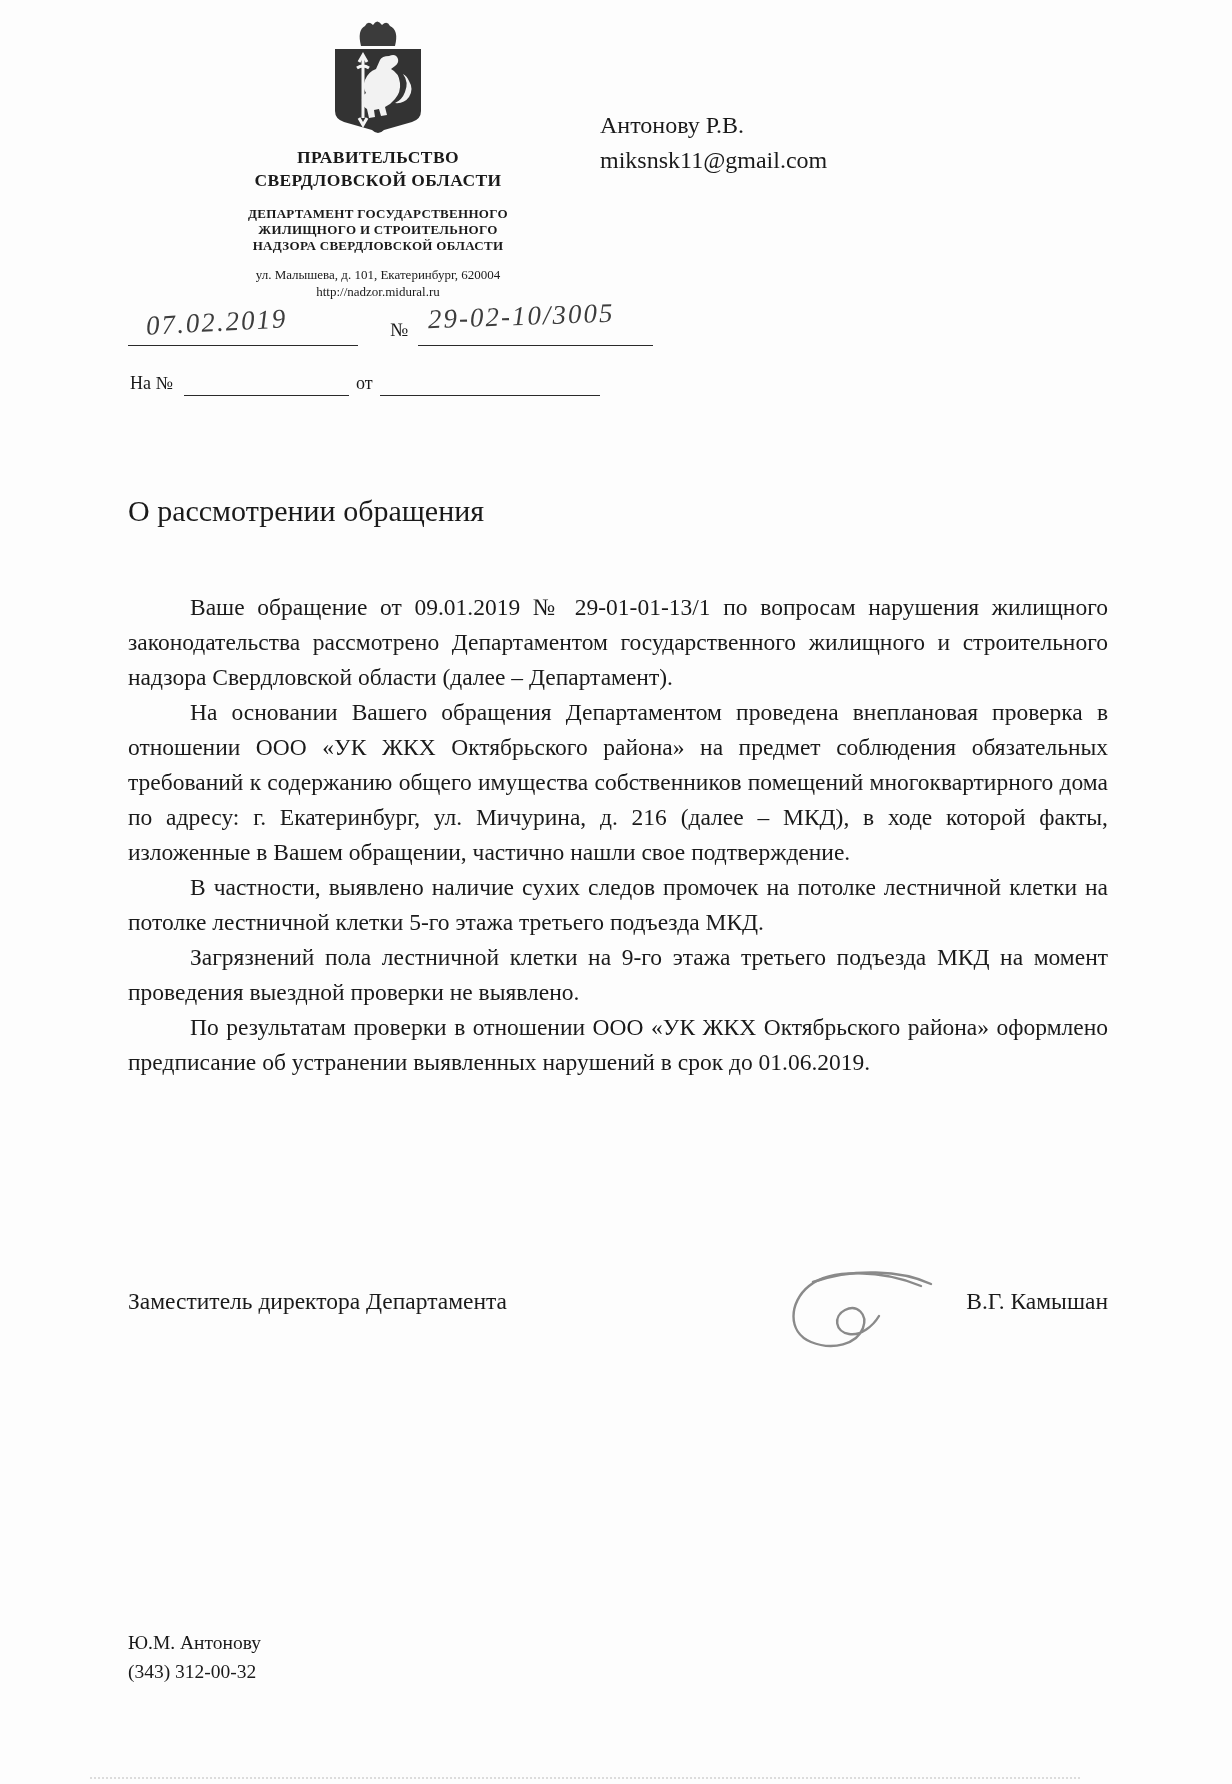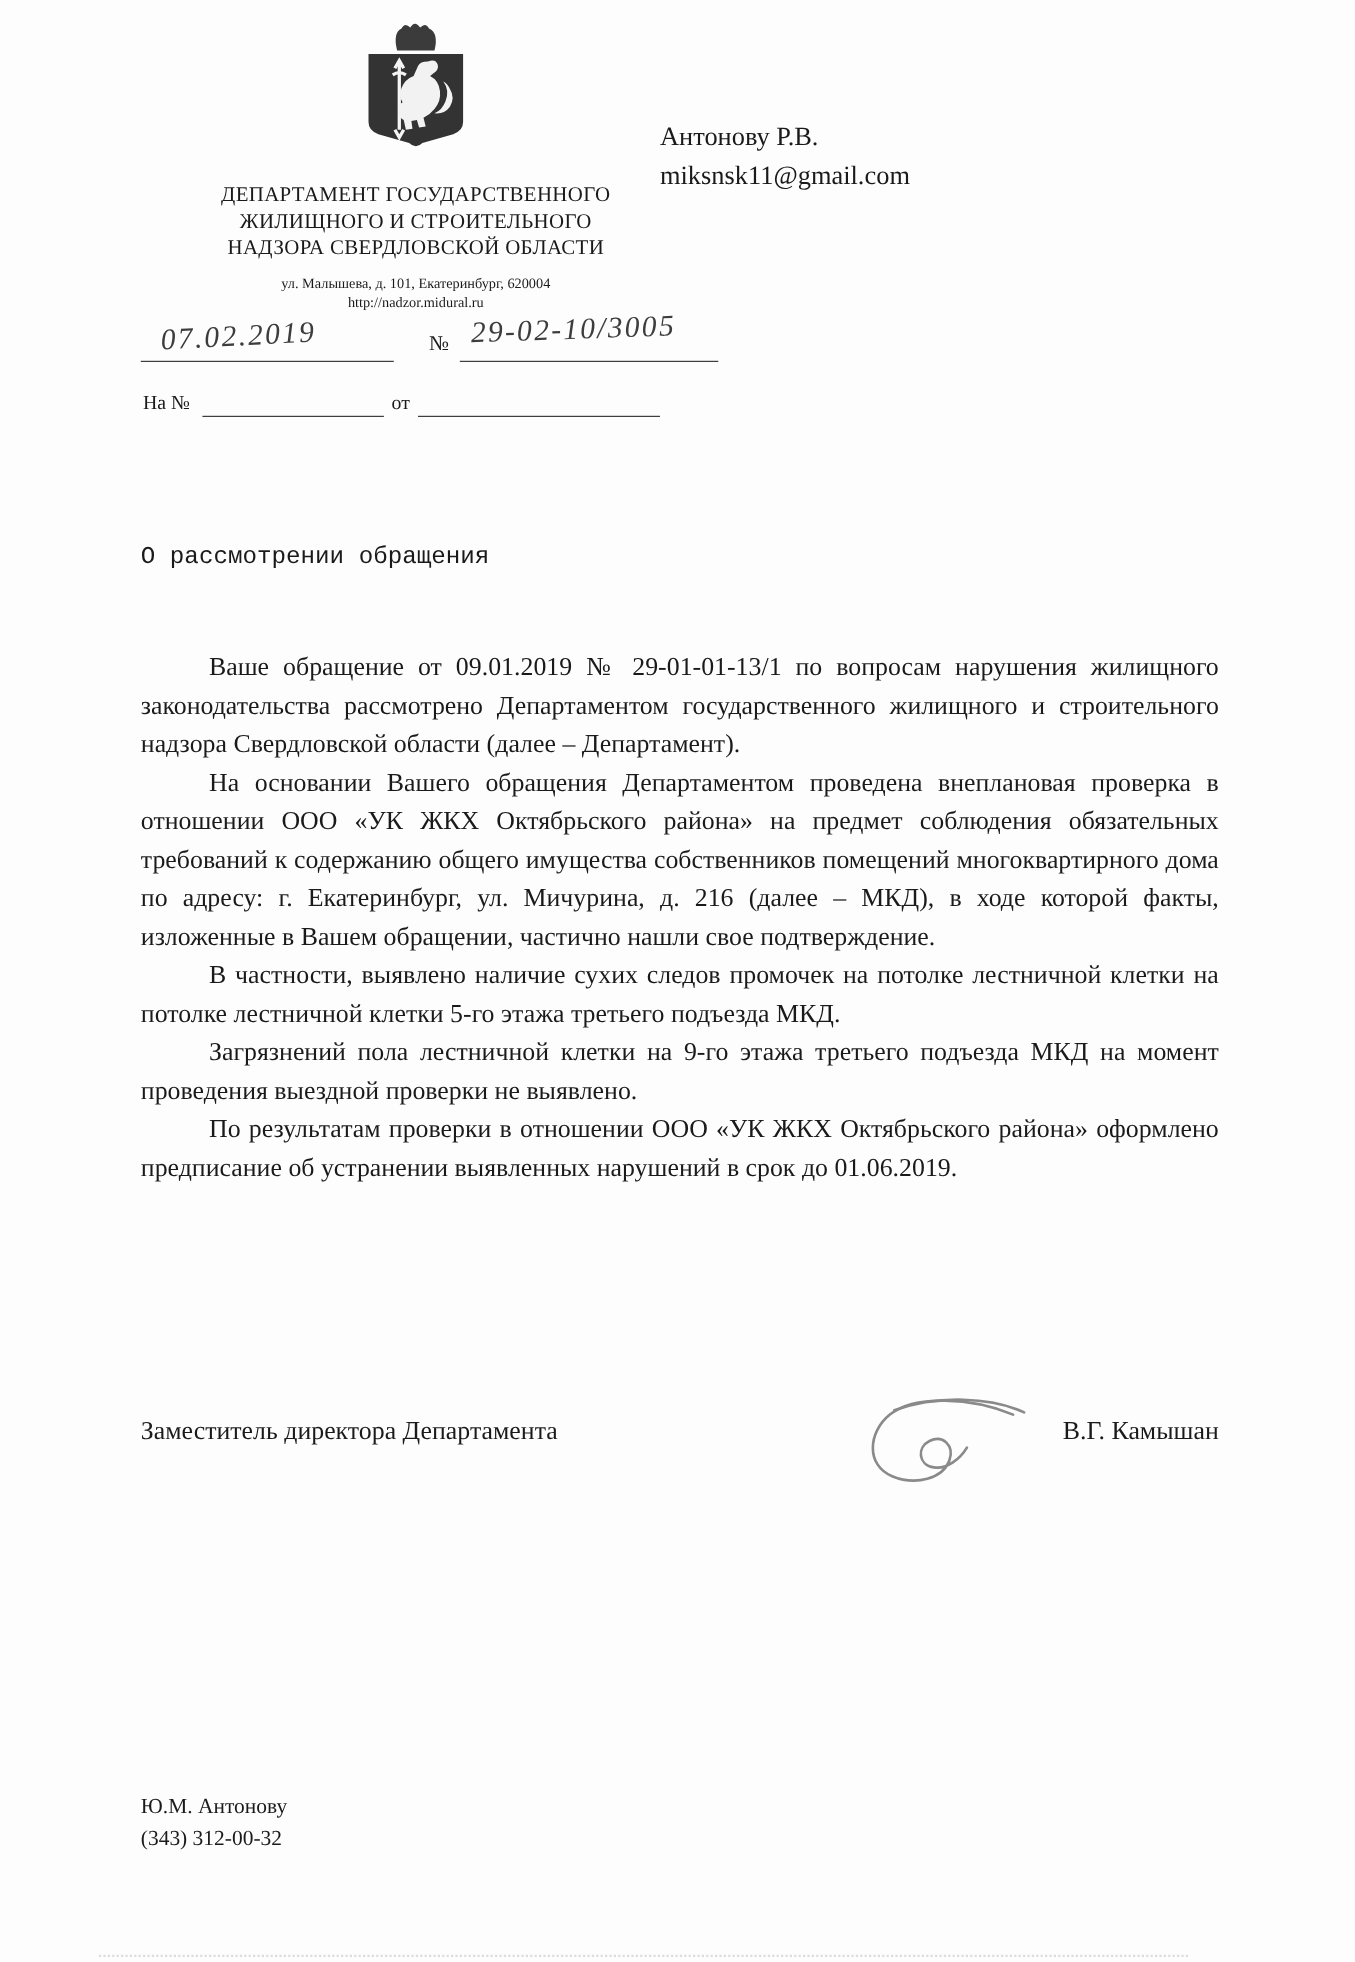--- a/index.html
+++ b/index.html
@@ -18,22 +18,22 @@
     position:absolute; left:128px; top:18px; width:500px;
     text-align:center;
   }
   .emblem-wrap { display:flex; justify-content:center; }
   .gov-name {
     margin-top:6px;
     font-weight:bold; font-size:17.5px; line-height:1.3;
     letter-spacing:0.4px;
   }
   .dept-name {
-    margin-top:26px;
-    font-weight:normal; font-size:19px; line-height:1.25;
+    margin-top:14px;
+    font-weight:bold; font-size:13px; line-height:1.25;
     letter-spacing:0.3px;
   }
   .contact {
     margin-top:12px;
     font-size:13px; line-height:1.32;
   }
   .contact div { white-space:nowrap; }
 
   .date-row {
     position:relative;
@@ -72,22 +72,21 @@
 
   
   .recipient {
     position:absolute; left:600px; top:108px;
     font-size:24px; line-height:1.45;
   }
 
   
   .subject {
     position:absolute; left:128px; top:494px;
-    font-size:22px;
-    font-family:Liberation Mono, monospace;
+    font-size:30px;
   }
 
   
   .body-text {
     position:absolute; left:128px; top:590px; width:980px;
     font-size:23.5px; line-height:35px;
     text-align:justify;
   }
   .body-text p {
     margin:0; text-indent:62px;
@@ -131,20 +130,24 @@
           <path d="M42 44 L46 37 L50 44"></path>
           <path d="M42 100 L46 107 L50 100"></path>
           <path d="M40 50 Q46 46 52 50"></path>
         </g>
 
         <path d="M72 38 q7 -3 9 3 q1 4 -3 7 l-4 3 q8 4 9 14 q1 9 -5 16 q-4 5 -10 8 l2 8 -6 1 -2 -7 -5 1 1 7 -6 1 -2 -9 q-4 -2 -5 -7 q-1 -6 4 -9 q-4 -6 -1 -13 q3 -8 11 -11 l4 -9 q2 -4 9 -4 Z" fill="#f2f2f2"></path>
         <path d="M86 56 q6 8 2 18 q-3 8 -10 11 q9 1 14 -6 q5 -8 0 -16 q-2 -5 -6 -7 Z" fill="#f2f2f2"></path>
       </svg>
     </div>
 
+    <div class="gov-name">
+      <div>ПРАВИТЕЛЬСТВО</div>
+      <div>СВЕРДЛОВСКОЙ ОБЛАСТИ</div>
+    </div>
 
     <div class="dept-name">
       <div>ДЕПАРТАМЕНТ ГОСУДАРСТВЕННОГО</div>
       <div>ЖИЛИЩНОГО И СТРОИТЕЛЬНОГО</div>
       <div>НАДЗОРА СВЕРДЛОВСКОЙ ОБЛАСТИ</div>
     </div>
 
     <div class="contact">
       <div>ул. Малышева, д. 101, Екатеринбург, 620004</div>
       <div>http://nadzor.midural.ru</div>

